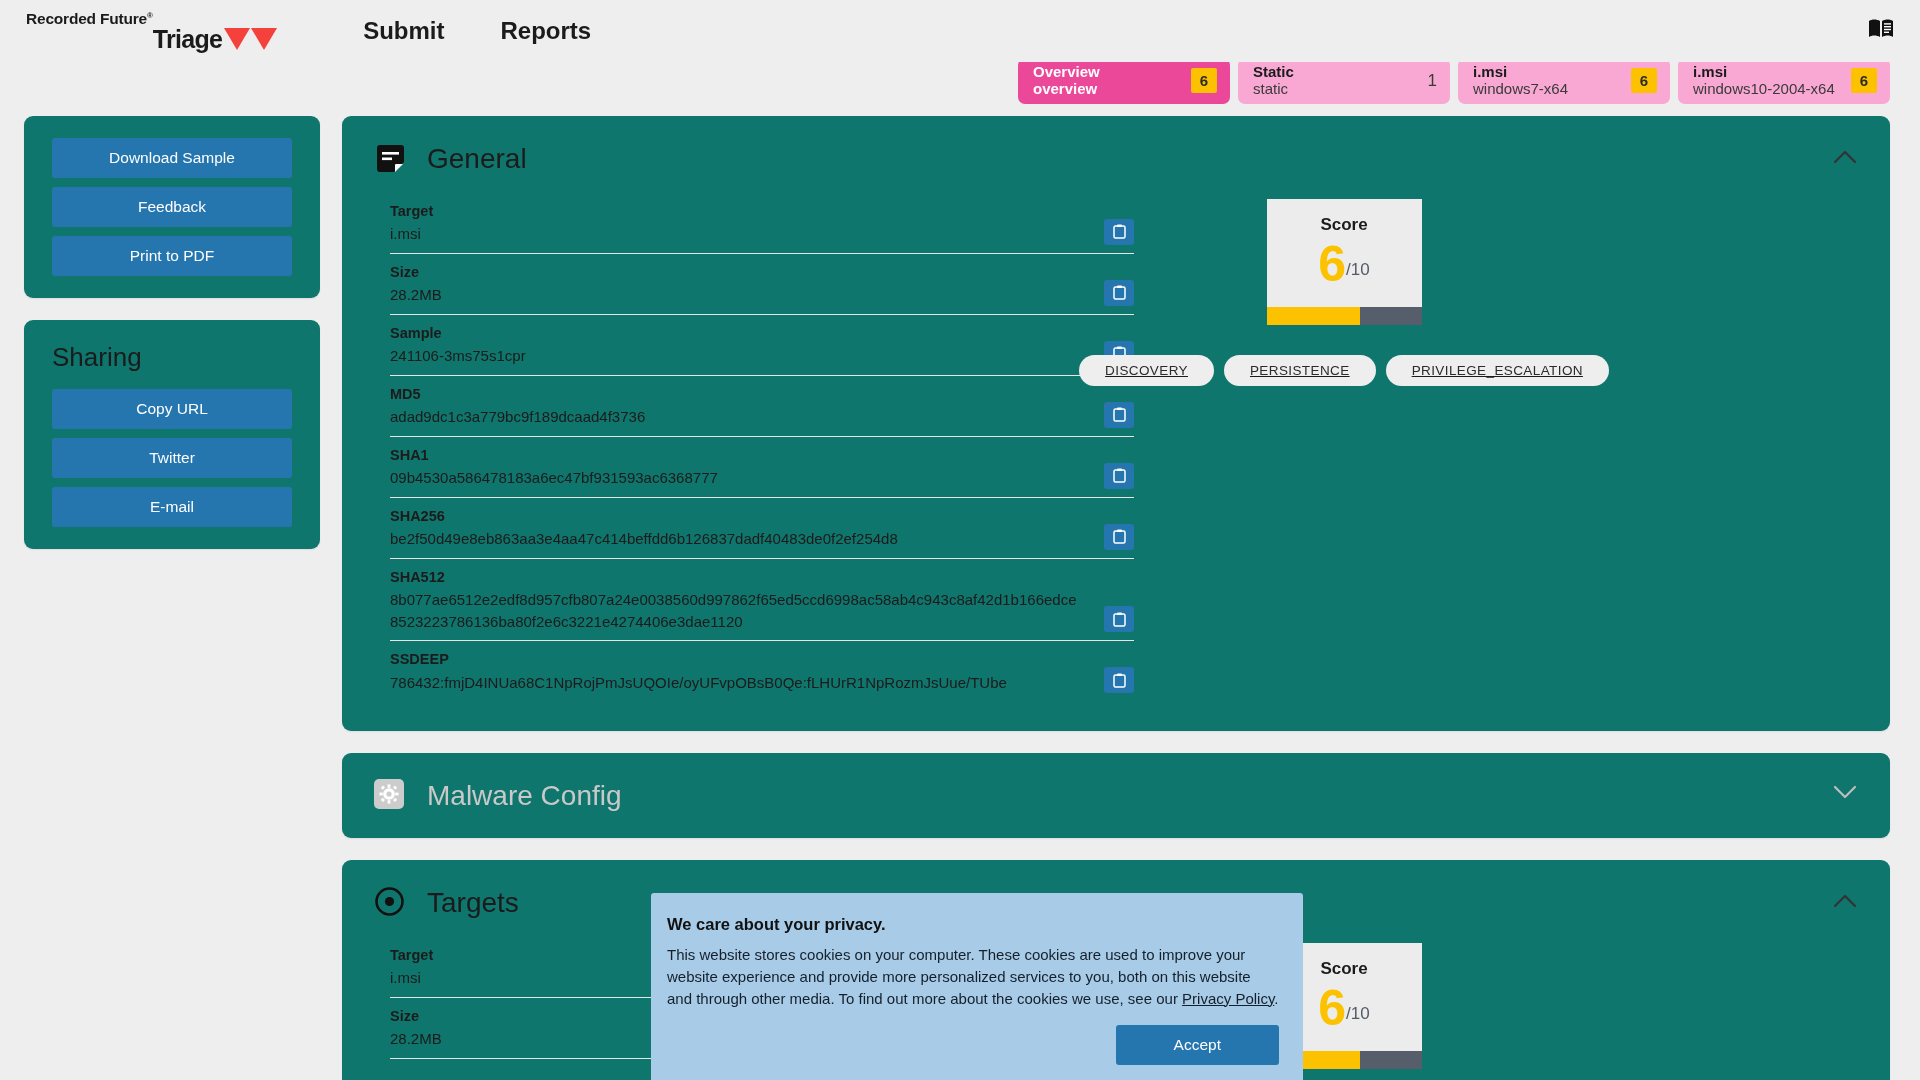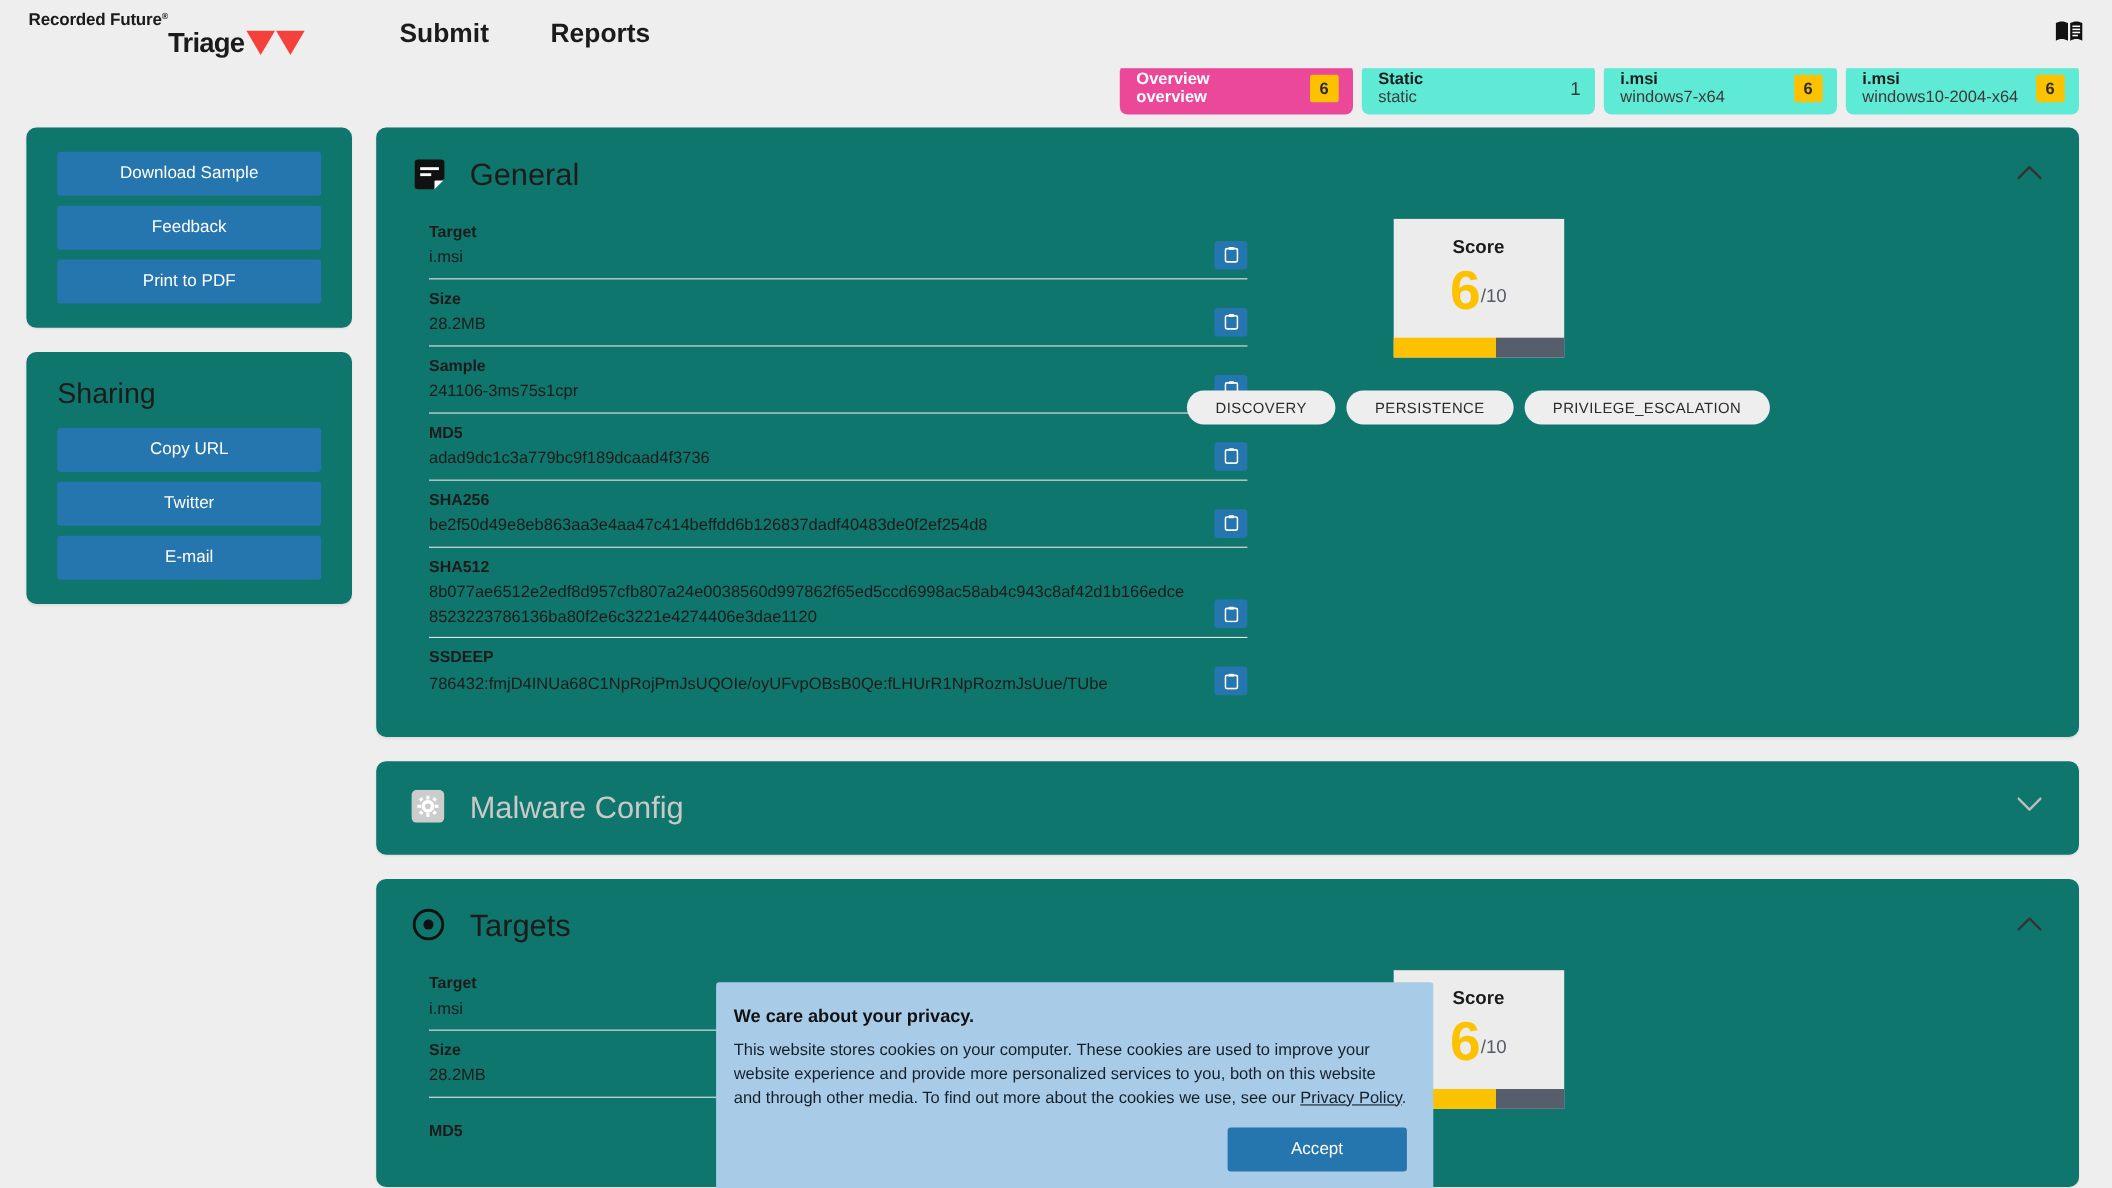--- a/index.html
+++ b/index.html
@@ -33,21 +33,21 @@
   .navlink { font-size: 24px; font-weight: 700; color: #1b1b1b; cursor: pointer; }
 
   .doc-icon { position: absolute; right: 26px; top: 18px; cursor: pointer; }
 
   
   .tabstrip {
     display: flex; justify-content: flex-end; align-items: stretch;
     gap: 8px; padding: 0 30px 0 0; height: 46px; margin-top: -4px;
   }
   .tab {
-    background: #5eead4;
+    background: #f9a8d4;
     border-radius: 7px;
     min-width: 212px;
     display: flex; align-items: center; justify-content: space-between;
     padding: 5px 13px 6px 15px;
     cursor: pointer;
   }
   .tab.active { background: #ec4899; color: #ffffff; }
   .tab-text { display: flex; flex-direction: column; line-height: 1.12; }
   .tab-title { font-size: 15px; font-weight: 700; }
   .tab.active .tab-title { color: #ffffff; }
@@ -109,21 +109,21 @@
                display: flex; flex-direction: column; align-items: center; }
   .score-box { width: 155px; background: #ececec; padding: 16px 0 0 0; }
   .score-label { text-align: center; font-size: 17px; font-weight: 700; color: #1b1b1b; }
   .score-value { text-align: center; padding: 4px 0 18px 0; }
   .score-num { font-size: 50px; font-weight: 700; color: #fcc200; line-height: 1; }
   .score-den { font-size: 17px; color: #555b66; vertical-align: super; }
   .score-bar { display: flex; height: 18px; width: 100%; }
   .score-bar-fill { background: #fcc200; }
   .score-bar-rest { background: #565d6b; flex: 1; }
 
-  .tags { display: flex; gap: 10px; margin-top: 30px; }
+  .tags { display: flex; gap: 10px; margin-top: 30px; text-decoration: underline; }
   .tag {
     background: #eeeeee; color: #2b2b2b; border-radius: 20px;
     font-size: 13.5px; letter-spacing: .4px; padding: 8px 26px; white-space: nowrap;
     cursor: pointer;
   }
 
   
   .cookie {
     position: absolute; left: 651px; top: 893px;
     width: 652px; background: #a8cbe8; border-radius: 3px;
@@ -274,20 +274,32 @@
               <svg width="13" height="15" viewBox="0 0 13 15">
                   <rect x="1" y="2" width="11" height="12" rx="1.5" fill="none" stroke="#fff" stroke-width="1.5"></rect>
                   <rect x="4" y="0.5" width="5" height="2.6" rx="0.8" fill="#fff"></rect>
                 </svg>
             </button>
           </div>
           <div class="field">
             <div class="field-text">
               <div class="field-label">MD5</div>
               <div class="field-value">adad9dc1c3a779bc9f189dcaad4f3736</div>
+            </div>
+            <button class="copy-btn">
+              <svg width="13" height="15" viewBox="0 0 13 15">
+                  <rect x="1" y="2" width="11" height="12" rx="1.5" fill="none" stroke="#fff" stroke-width="1.5"></rect>
+                  <rect x="4" y="0.5" width="5" height="2.6" rx="0.8" fill="#fff"></rect>
+                </svg>
+            </button>
+          </div>
+          <div class="field">
+            <div class="field-text">
+              <div class="field-label">SHA1</div>
+              <div class="field-value">09b4530a586478183a6ec47bf931593ac6368777</div>
             </div>
             <button class="copy-btn">
               <svg width="13" height="15" viewBox="0 0 13 15">
                   <rect x="1" y="2" width="11" height="12" rx="1.5" fill="none" stroke="#fff" stroke-width="1.5"></rect>
                   <rect x="4" y="0.5" width="5" height="2.6" rx="0.8" fill="#fff"></rect>
                 </svg>
             </button>
           </div>
           <div class="field">
             <div class="field-text">

